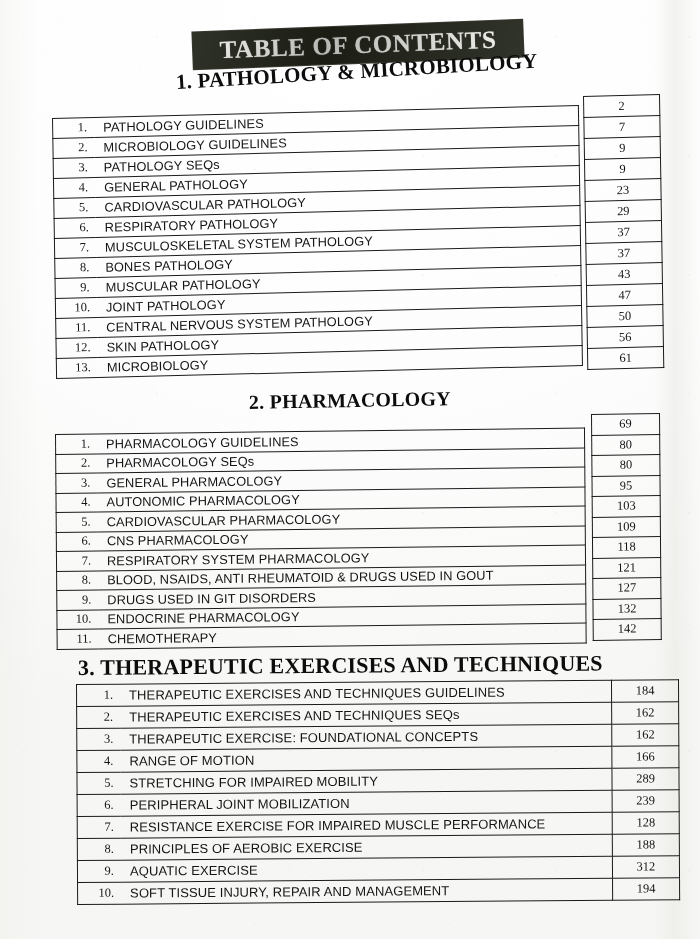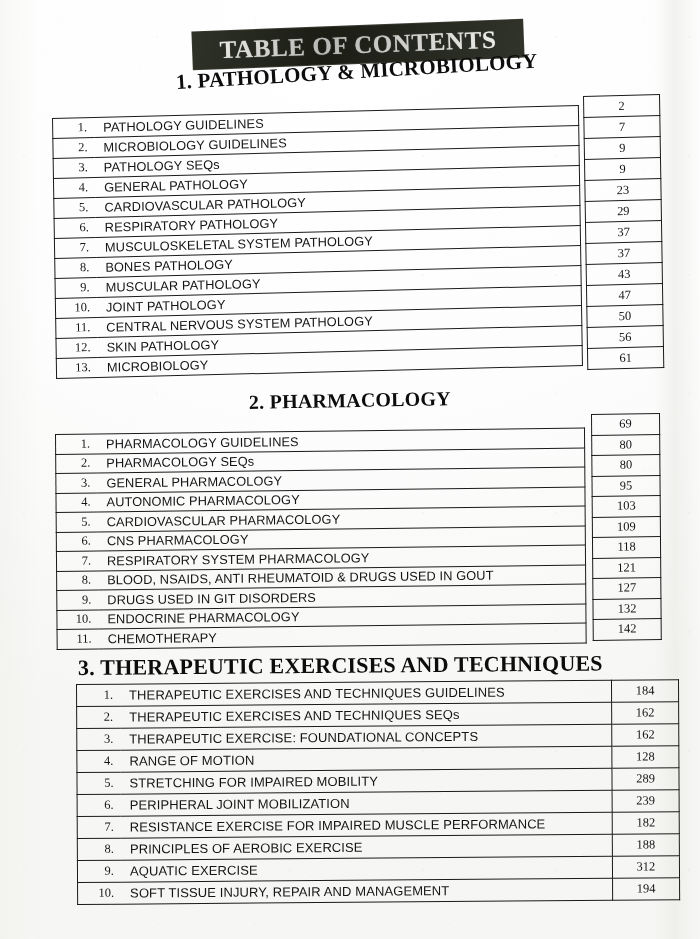--- a/index.html
+++ b/index.html
@@ -458,36 +458,36 @@
           <td class="cell-page">162</td>
         </tr>
         <tr>
           <td class="cell-num">3.</td>
           <td class="cell-title">THERAPEUTIC EXERCISE: FOUNDATIONAL CONCEPTS</td>
           <td class="cell-page">162</td>
         </tr>
         <tr>
           <td class="cell-num">4.</td>
           <td class="cell-title">RANGE OF MOTION</td>
-          <td class="cell-page">128</td>
+          <td class="cell-page">166</td>
         </tr>
         <tr>
           <td class="cell-num">5.</td>
           <td class="cell-title">STRETCHING FOR IMPAIRED MOBILITY</td>
           <td class="cell-page">289</td>
         </tr>
         <tr>
           <td class="cell-num">6.</td>
           <td class="cell-title">PERIPHERAL JOINT MOBILIZATION</td>
           <td class="cell-page">239</td>
         </tr>
         <tr>
           <td class="cell-num">7.</td>
           <td class="cell-title">RESISTANCE EXERCISE FOR IMPAIRED MUSCLE PERFORMANCE</td>
-          <td class="cell-page">182</td>
+          <td class="cell-page">128</td>
         </tr>
         <tr>
           <td class="cell-num">8.</td>
           <td class="cell-title">PRINCIPLES OF AEROBIC EXERCISE</td>
           <td class="cell-page">188</td>
         </tr>
         <tr>
           <td class="cell-num">9.</td>
           <td class="cell-title">AQUATIC EXERCISE</td>
           <td class="cell-page">312</td>

